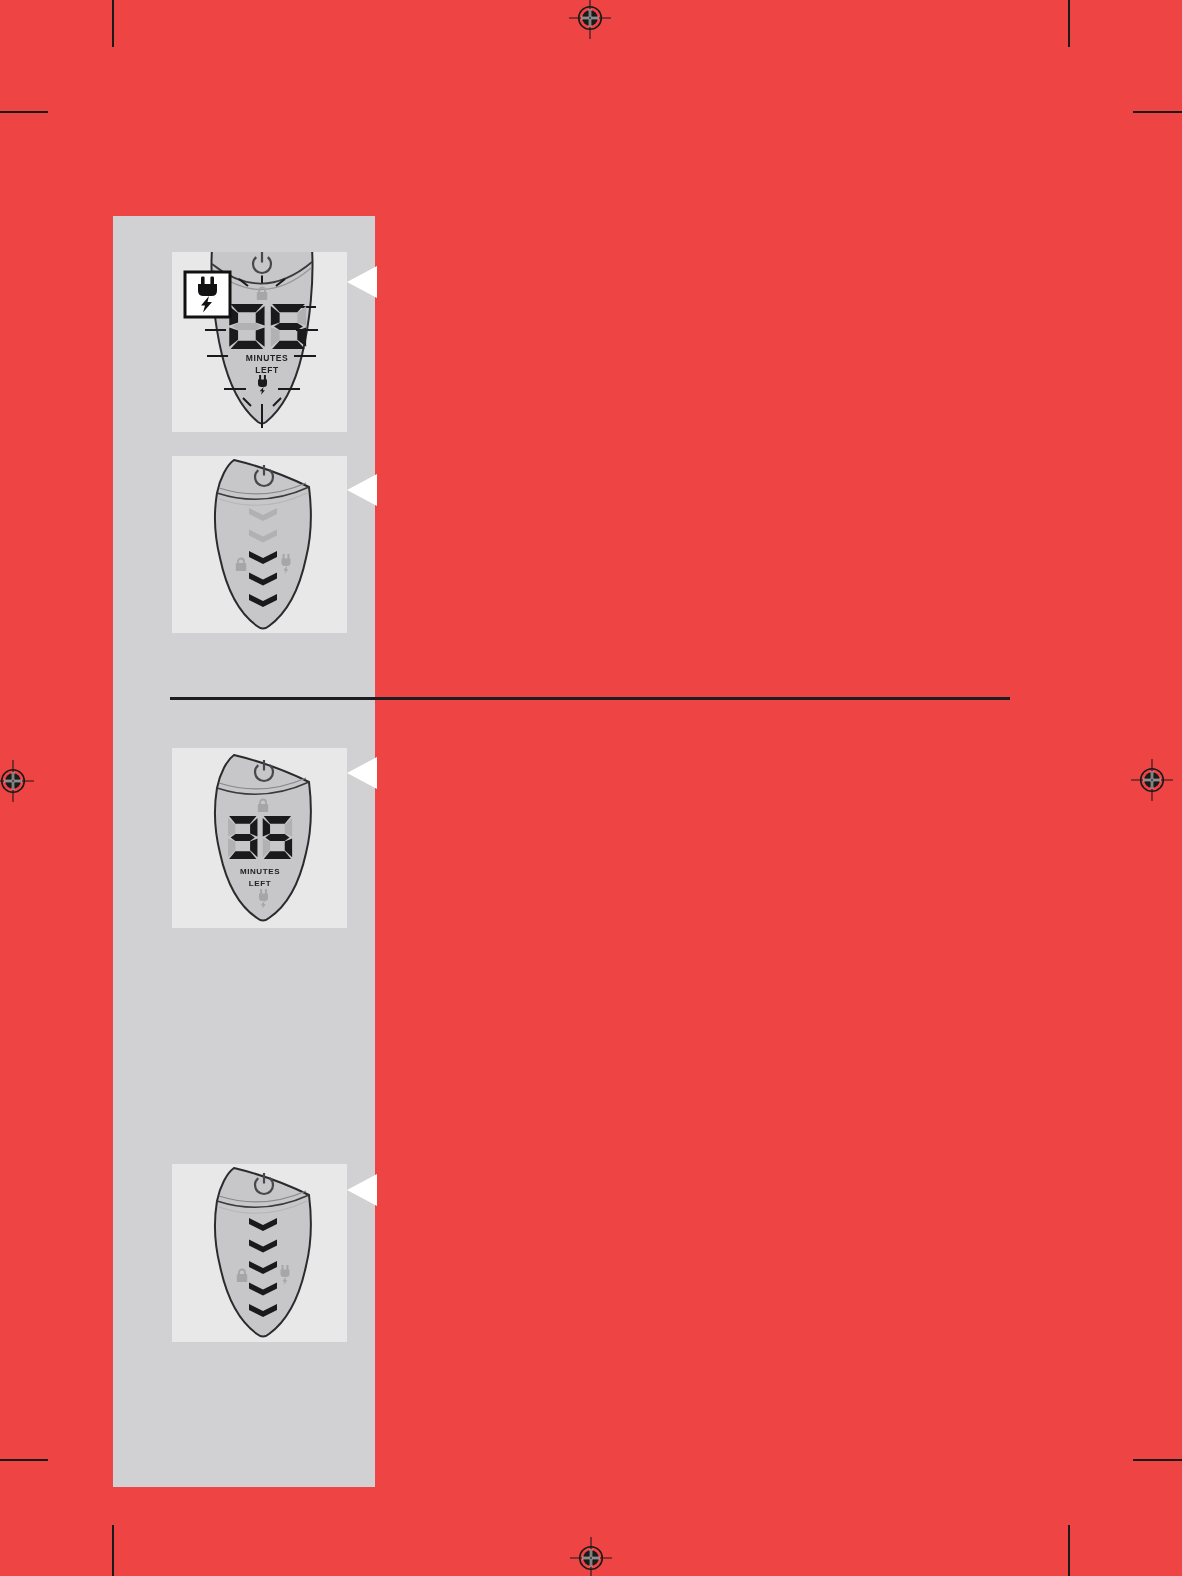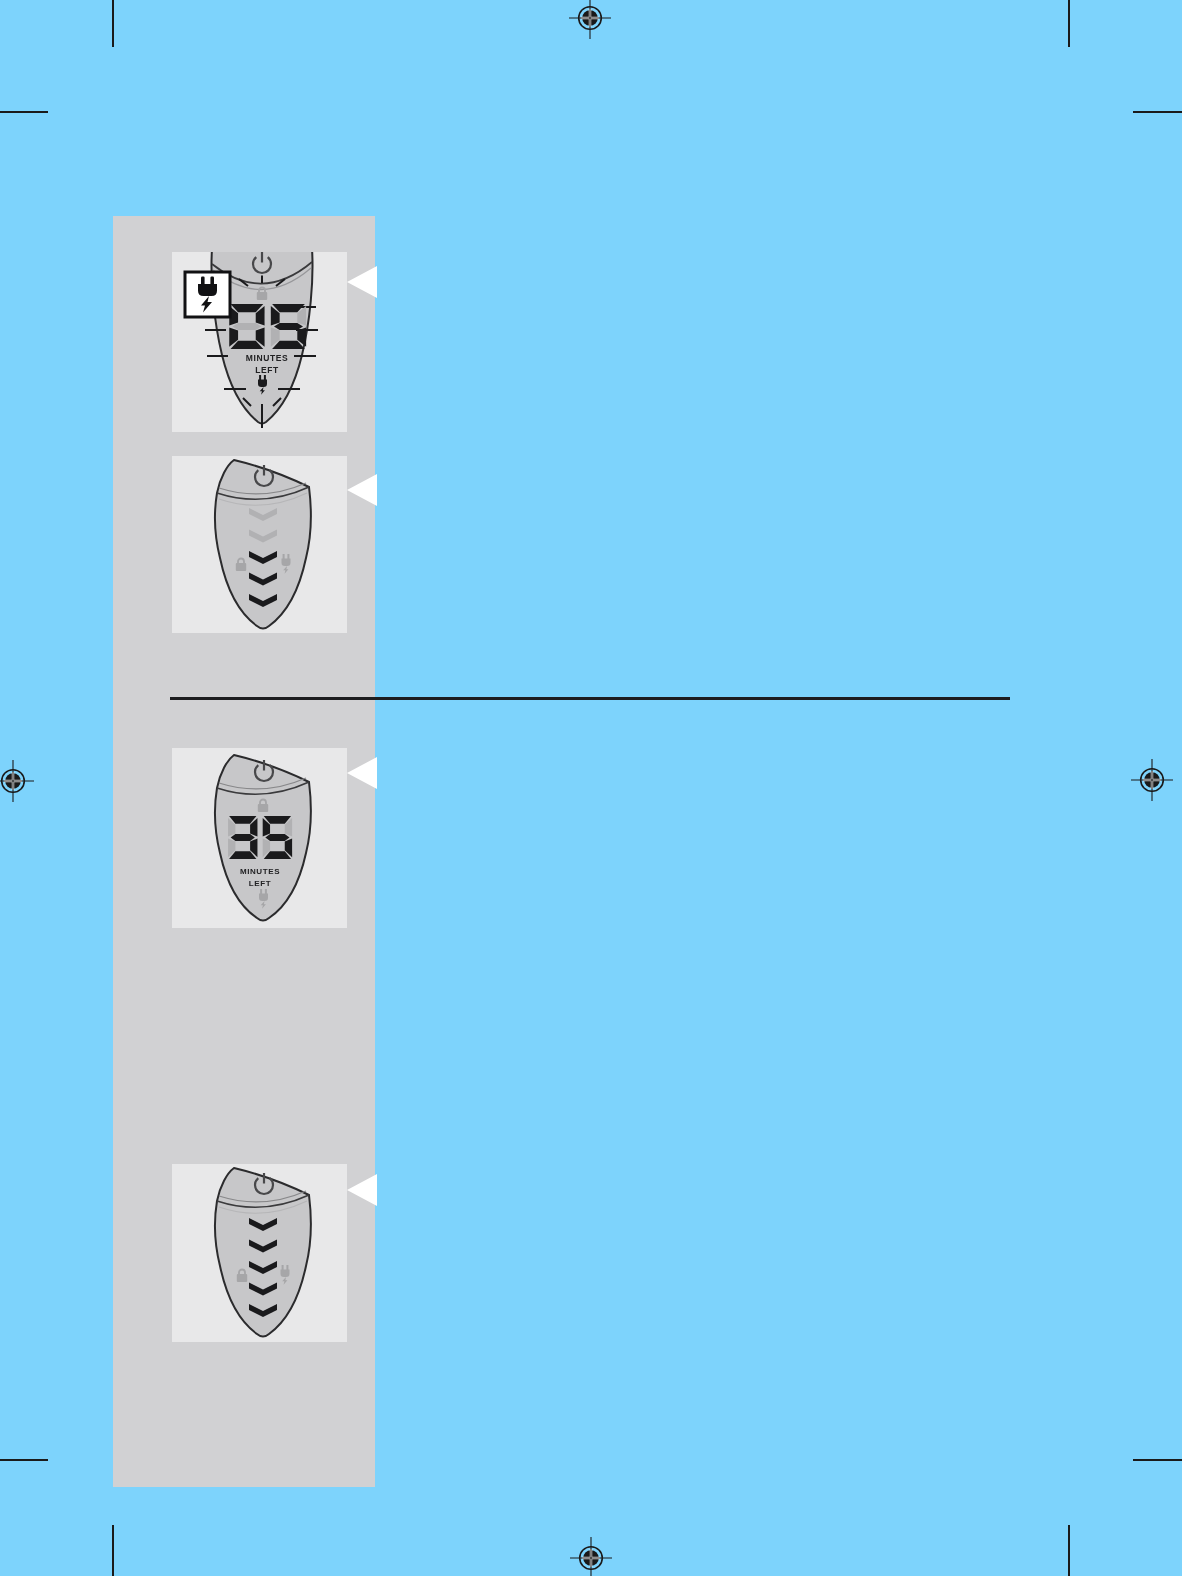--- a/index.html
+++ b/index.html
@@ -1,16 +1,16 @@
 <!DOCTYPE html>
 <html><head>
 <meta charset="utf-8">
 <style>
   html,body{margin:0;padding:0;background:#fff;}
-  .page{position:relative;width:1182px;height:1576px;background:#7dd3fc;overflow:hidden;
+  .page{position:relative;width:1182px;height:1576px;background:#ef4444;overflow:hidden;
         font-family:"Liberation Sans",sans-serif;}
   .cropmark{position:absolute;background:#1a1a1a;}
   .regmark{position:absolute;}
   .sidebar{position:absolute;left:113px;top:216px;width:262px;height:1271px;background:#d1d1d3;}
   .panel{position:absolute;left:172px;width:175px;background:#e8e8e9;}
   .wedge{position:absolute;right:-30px;width:0;height:0;
          border-top:16px solid transparent;border-bottom:16px solid transparent;
          border-right:30px solid #ffffff;}
   .divider{position:absolute;left:170px;top:697px;width:840px;height:3px;background:#1d1d1f;}
   svg{display:block;}

